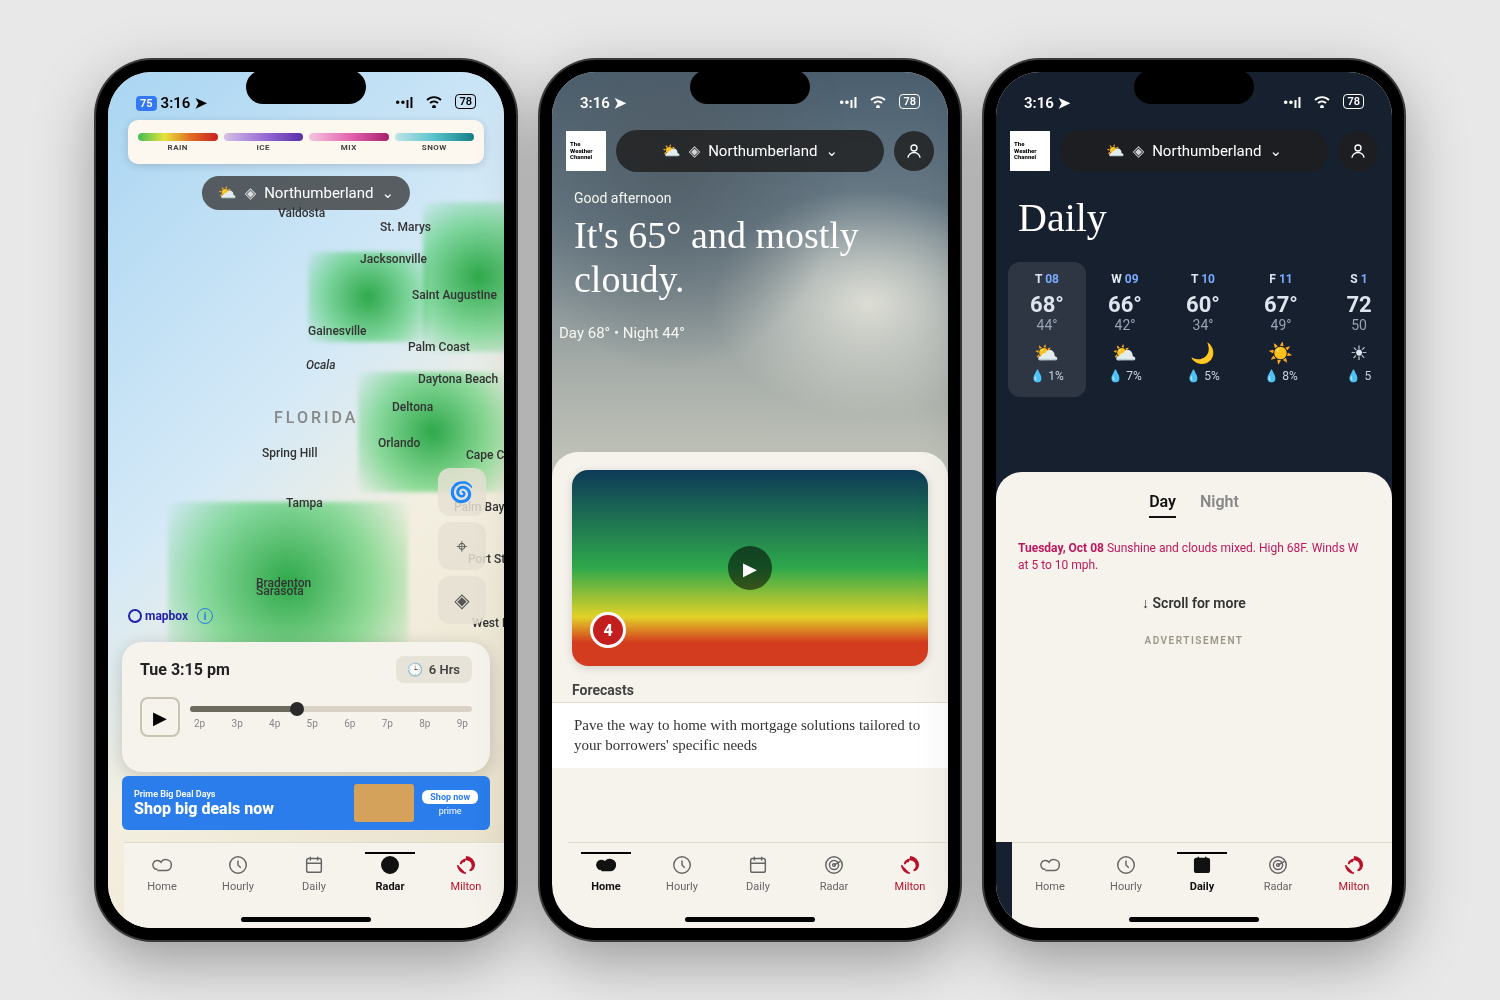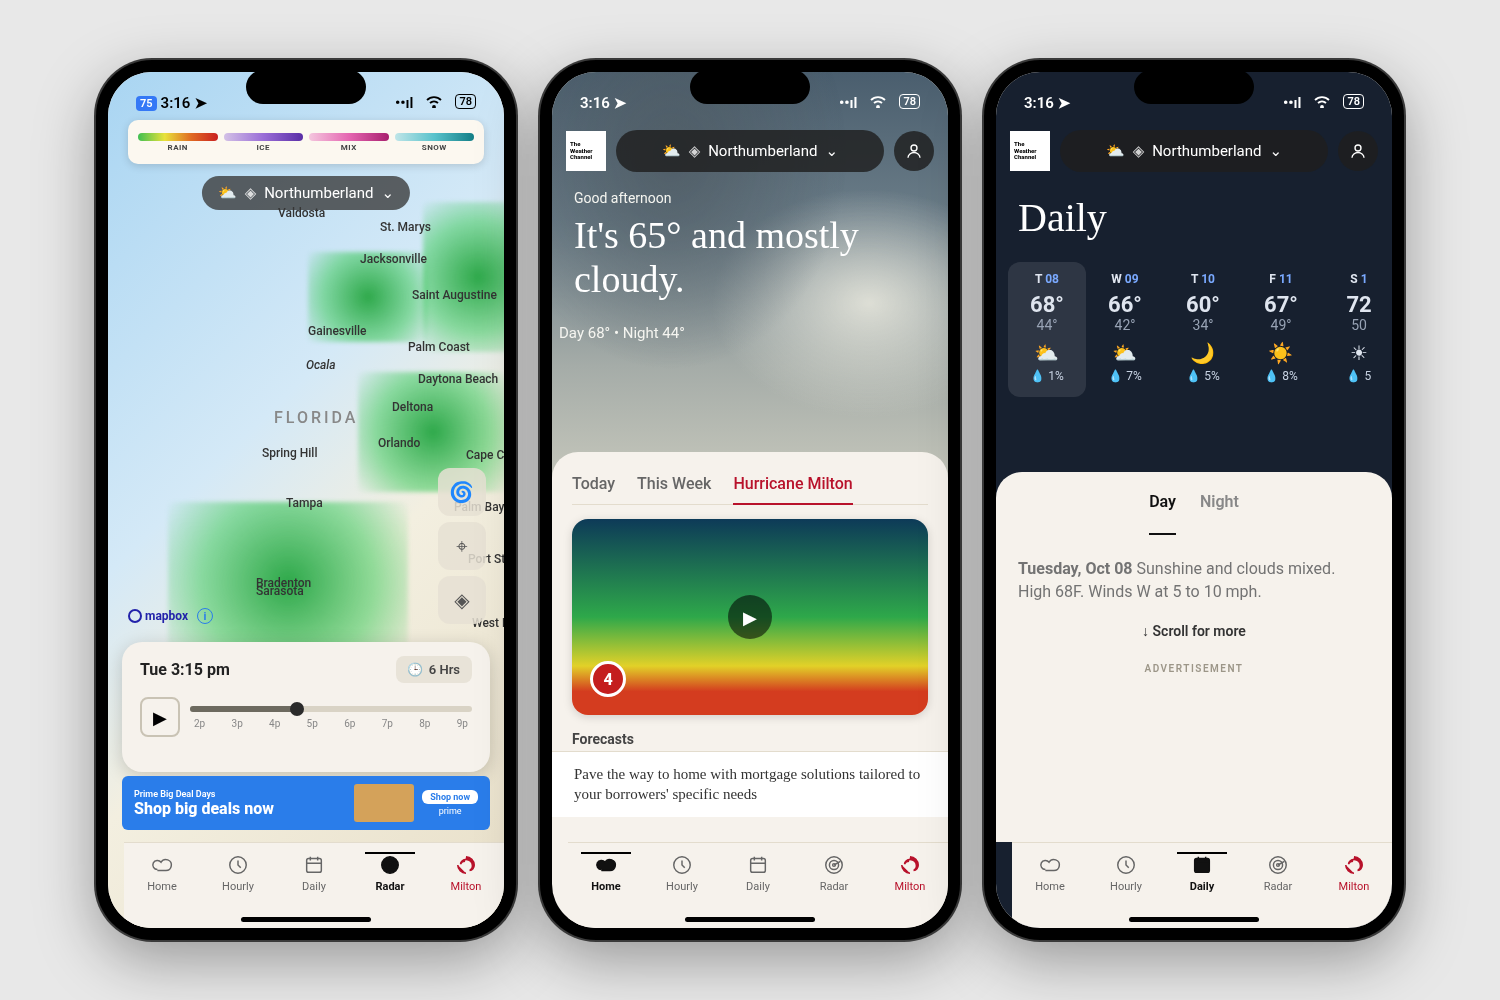--- a/index.html
+++ b/index.html
@@ -74,23 +74,23 @@
   .day-col { min-width:78px; text-align:center; color:#dfe5ef; padding:10px 6px 14px; border-radius:12px; }
   .day-col.sel { background:rgba(255,255,255,.10); }
   .day-hdr { font-size:12px; font-weight:700; margin-bottom:6px; }
   .day-hdr .dn { color:#7aa9ff; }
   .day-hi { font-size:22px; font-weight:700; }
   .day-lo { font-size:14px; color:#97a2b4; margin-bottom:8px; }
   .day-icon { font-size:20px; margin:4px 0; }
   .day-pop { font-size:12px; color:#c7d2e2; }
   .p3-sheet { position:absolute; top:400px; left:0; right:0; bottom:86px; background:#f6f2ec; border-radius:26px 26px 0 0; padding:20px 22px 0; overflow:hidden; }
   .dntabs { display:flex; justify-content:center; gap:24px; font-size:16px; font-weight:600; color:#888; margin-bottom:22px; }
-  .dntab.active { color:#111; border-bottom:2px solid #111; padding-bottom:22px; }
+  .dntab.active { color:#111; border-bottom:2px solid #111; padding-bottom:5px; }
   .dntab { padding-bottom:6px; }
-  .summary { font-size:16px; line-height:1.45; color:#737373; }
+  .summary { font-size:12px; line-height:1.45; color:#be185d; }
   .summary b { font-weight:700; }
   .scroll-more { text-align:center; margin:20px 0; font-size:14px; font-weight:600; color:#333; }
   .advert-label { text-align:center; font-size:10px; font-weight:600; letter-spacing:1.5px; color:#9c9688; margin-top:24px; }
 
   
   .tabbar { position:absolute; bottom:0; left:16px; right:0; height:86px; background:#f6f2ec; display:flex; justify-content:space-around; align-items:flex-start; padding-top:10px; border-top:1px solid #e3dccd; }
   .tabbtn { display:flex; flex-direction:column; align-items:center; gap:3px; font-size:11px; color:#666; cursor:pointer; width:64px; }
   .tabbtn.active { color:#111; font-weight:700; }
   .tabbtn.red { color:#b8122b; }
   .tabicon { width:24px; height:24px; display:flex; align-items:center; justify-content:center; }
@@ -319,25 +319,20 @@
             <path d="M4 21c0-4 4-7 8-7s8 3 8 7"></path>
           </svg>
       </div>
     </div>
 
     <div class="greeting">Good afternoon</div>
     <div class="headline">It's 65° and mostly cloudy.</div>
     <div class="daynight">Day 68°  •  Night 44°</div>
 
     <div class="p2-sheet">
-      <div class="tabs" id="ctabs">
-          <span class="tab">Today</span>
-          <span class="tab">This Week</span>
-          <span class="tab active">Hurricane Milton</span>
-        </div>
       <div class="video-card">
         <div class="video-play">▶</div>
         <div class="hurricane-badge">4</div>
       </div>
       <div class="section-header">Forecasts</div>
       <div class="promo">Pave the way to home with mortgage solutions tailored to your borrowers' specific needs</div>
     </div>
 
     <div class="tabbar" id="tabbar2">
         <div class="tabbtn active" style="position: relative;">

